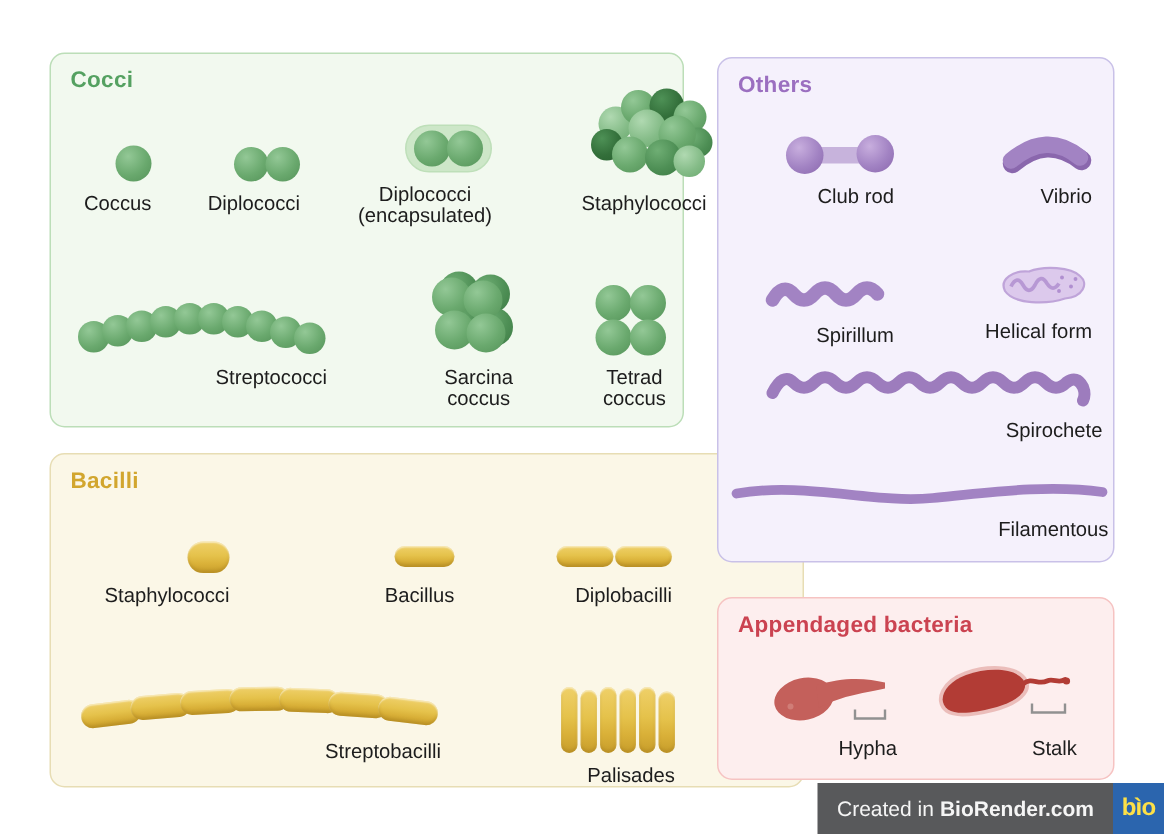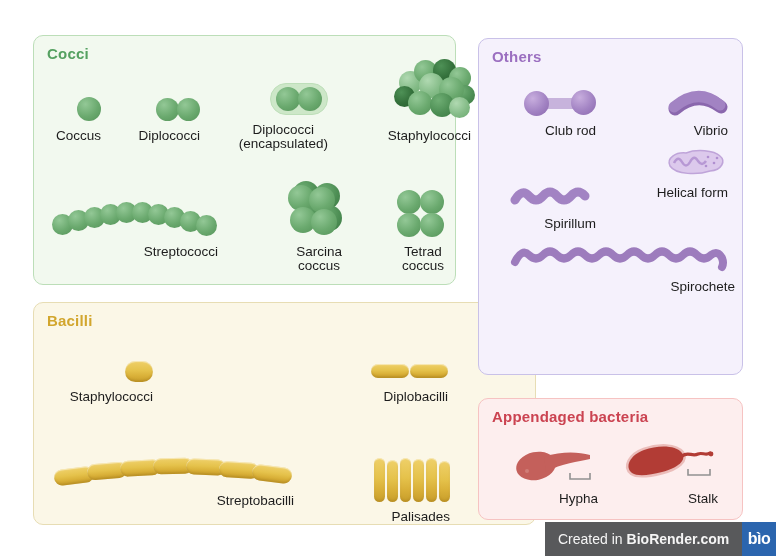--- a/index.html
+++ b/index.html
@@ -37,21 +37,21 @@
     border-radius:999px;box-shadow:inset 0 1px 1px rgba(255,255,255,.55), inset 0 -2px 2px rgba(150,110,20,.28);}
   .pal-row{display:flex;gap:2px;align-items:flex-end;}
 
   
   .psph{border-radius:50%;background:radial-gradient(circle at 35% 30%, #c8aede, var(--purple-body) 55%, #8a67ad 100%);}
 
   .footer{position:absolute;left:545px;top:522px;width:231px;height:34px;background:var(--footer-bg);
     display:flex;align-items:center;justify-content:space-between;box-sizing:border-box;padding-left:13px;}
   .credit-text{color:var(--footer-text);font-size:14px;white-space:nowrap;}
   .credit-text b{font-weight:bold;margin-left:4px;}
-  .logo{width:34px;height:34px;background:var(--logo-bg);color:#ffffff;font-weight:bold;font-size:16px;
+  .logo{width:34px;height:34px;background:var(--logo-bg);color:#fde047;font-weight:bold;font-size:16px;
     display:flex;align-items:center;justify-content:center;letter-spacing:-0.5px;}
   svg{display:block;}
 </style>
 </head>
 <body>
 
 <div class="stage">
 
   <div class="panel cocci">
     <div class="panel-title">Cocci</div>
@@ -141,20 +141,24 @@
   </div>
 
   <div class="panel bacilli">
     <div class="panel-title">Bacilli</div>
 
     <div class="cell" style="left:19px;top:50px;width:100px;height:52px;">
       <div class="shape rod" style="width:28px;height:21px;"></div>
       <div class="lbl">Staphylococci</div>
     </div>
 
+    <div class="cell" style="left:169px;top:50px;width:100px;height:52px;">
+      <div class="shape rod" style="width:40px;height:14px;margin-bottom:12px;"></div>
+      <div class="lbl">Bacillus</div>
+    </div>
 
     <div class="cell" style="left:310px;top:50px;width:104px;height:52px;">
       <div class="shape" style="display:flex;gap:1px;margin-bottom:12px;">
         <div class="rod" style="width:38px;height:14px;"></div>
           <div class="rod" style="width:38px;height:14px;"></div>
       </div>
       <div class="lbl">Diplobacilli</div>
     </div>
 
     <div class="cell" style="left:16px;top:138px;width:244px;height:68px;">
@@ -207,21 +211,21 @@
 
     <div class="cell" style="left:17px;top:139px;width:100px;height:54px;">
       <div class="shape">
         <svg width="86" height="26" viewBox="0 0 86 26">
           <path d="M5,17 Q12,5 19,13 T33,13 T47,13 T61,13 T75,13" fill="none" stroke="var(--purple-body)" stroke-width="9" stroke-linecap="round"></path>
         </svg>
       </div>
       <div class="lbl">Spirillum</div>
     </div>
 
-    <div class="cell" style="left:149px;top:108px;width:100px;height:54px;">
+    <div class="cell" style="left:149px;top:136px;width:100px;height:54px;">
       <div class="shape">
         <svg width="66" height="32" viewBox="0 0 66 32">
           <path d="M8,20 C4,12 14,6 24,7 C34,3 52,4 58,10 C64,15 60,24 48,25 C36,29 14,29 8,20 Z" fill="#dcc9ec" stroke="#bfa4d9" stroke-width="1.5"></path>
           <path d="M12,17 q4,-8 8,-1 q4,7 8,0 q4,-8 8,-1 q4,6 8,0" fill="none" stroke="#b08fd0" stroke-width="2.5" opacity="0.85"></path>
           <circle cx="46" cy="11" r="1.3" fill="#b08fd0"></circle>
             <circle cx="52" cy="17" r="1.3" fill="#b08fd0"></circle>
           <circle cx="44" cy="20" r="1.3" fill="#b08fd0"></circle>
             <circle cx="55" cy="12" r="1.3" fill="#b08fd0"></circle>
         </svg>
       </div>
@@ -230,20 +234,28 @@
 
     <div class="cell" style="left:8px;top:198px;width:248px;height:58px;">
       <div class="shape">
         <svg width="226" height="36" viewBox="0 0 226 36">
           <path d="M6,26 Q13,12 20,19 T34,19 T48,19 T62,19 T76,19 T90,19 T104,19 T118,19 T132,19 T146,19 T160,19 T174,19 T188,19 T202,19 Q209,14 213,22 Q215,27 213,31" fill="none" stroke="#9d7cbd" stroke-width="8" stroke-linecap="round" stroke-linejoin="round"></path>
         </svg>
       </div>
       <div class="lbl">Spirochete</div>
     </div>
 
+    <div class="cell" style="left:4px;top:272px;width:256px;height:50px;">
+      <div class="shape">
+        <svg width="252" height="18" viewBox="0 0 252 18">
+          <path d="M4,9 C50,1 95,16 135,12 C175,8 212,3 248,8" fill="none" stroke="var(--purple-body)" stroke-width="6.5" stroke-linecap="round"></path>
+        </svg>
+      </div>
+      <div class="lbl">Filamentous</div>
+    </div>
   </div>
 
   <div class="panel appendaged">
     <div class="panel-title">Appendaged bacteria</div>
 
     <div class="cell" style="left:19px;top:40px;width:100px;height:68px;">
       <div class="shape">
         <svg width="84" height="42" viewBox="0 0 84 42">
           <ellipse cx="22" cy="24" rx="20" ry="14" transform="rotate(-12 22 24)" fill="var(--red-body)"></ellipse>
           <path d="M30,15 C48,9 64,10 76,13 L76,17 C64,20 48,21 32,30 Z" fill="var(--red-body)"></path>

